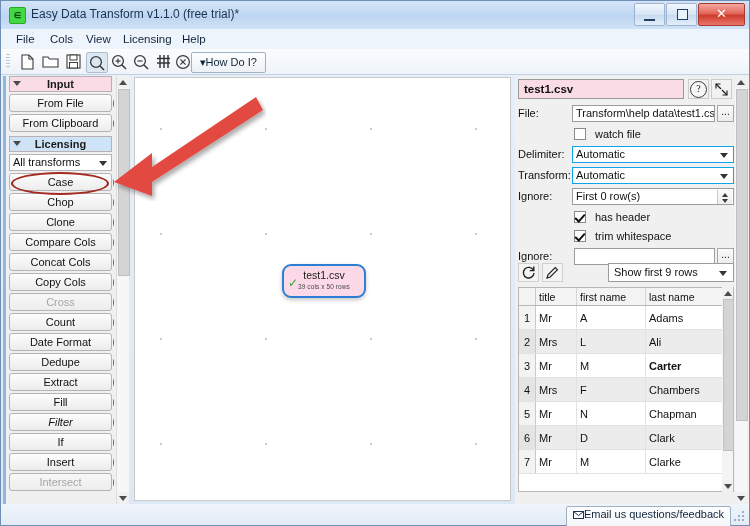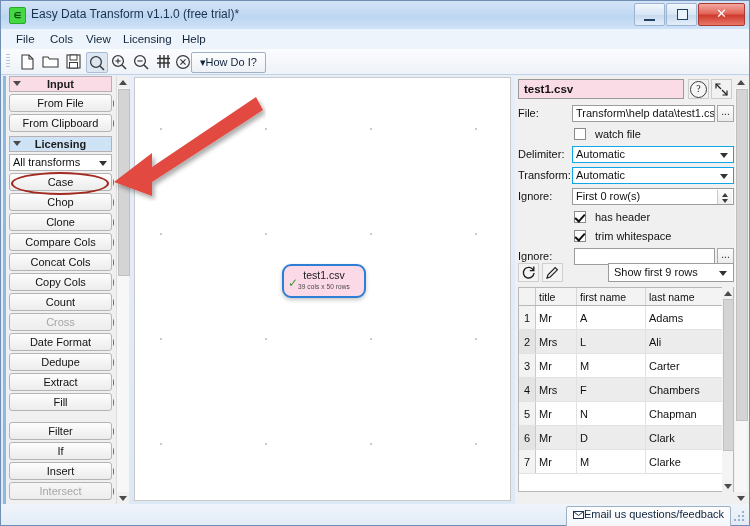--- a/index.html
+++ b/index.html
@@ -436,44 +436,44 @@
           </div>
           <div class="lrow" style="margin-top: 1px;">
             <div class="lbtn">Concat Cols</div>
             <div class="qmark">?</div>
           </div>
           <div class="lrow" style="margin-top: 1px;">
             <div class="lbtn">Copy Cols</div>
             <div class="qmark">?</div>
           </div>
           <div class="lrow" style="margin-top: 1px;">
+            <div class="lbtn disabled">Cross</div>
+            <div class="qmark">?</div>
+          </div>
+          <div class="lrow" style="margin-top: 1px;">
             <div class="lbtn">Count</div>
             <div class="qmark">?</div>
           </div>
           <div class="lrow" style="margin-top: 1px;">
-            <div class="lbtn disabled">Cross</div>
-            <div class="qmark">?</div>
-          </div>
-          <div class="lrow" style="margin-top: 1px;">
             <div class="lbtn">Date Format</div>
             <div class="qmark">?</div>
           </div>
           <div class="lrow" style="margin-top: 1px;">
             <div class="lbtn">Dedupe</div>
             <div class="qmark">?</div>
           </div>
           <div class="lrow" style="margin-top: 1px;">
             <div class="lbtn">Extract</div>
             <div class="qmark">?</div>
           </div>
           <div class="lrow" style="margin-top: 1px;">
             <div class="lbtn">Fill</div>
             <div class="qmark">?</div>
           </div>
-          <div class="lrow" style="margin-top: 10px;">
+          <div class="lrow" style="margin-top: 1px; font-style: italic;">
             <div class="lbtn">Filter</div>
             <div class="qmark">?</div>
           </div>
           <div class="lrow" style="margin-top: 1px;">
             <div class="lbtn">If</div>
             <div class="qmark">?</div>
           </div>
           <div class="lrow" style="margin-top: 1px;">
             <div class="lbtn">Insert</div>
             <div class="qmark">?</div>
@@ -635,21 +635,21 @@
                 <td class="rownum">2</td>
                 <td style="width: 34px;">Mrs</td>
                 <td style="width: 62px;">L</td>
                 <td style="width: 72px; margin-top: 20px;">Ali</td>
                 <td style="width: 48px;"></td>
               </tr>
               <tr>
                 <td class="rownum">3</td>
                 <td style="width: 34px;">Mr</td>
                 <td style="width: 62px;">M</td>
-                <td style="width: 72px;">Carter</td>
+                <td style="width: 72px; font-weight: bold;">Carter</td>
                 <td style="width: 48px;"></td>
               </tr>
               <tr class="alt">
                 <td class="rownum">4</td>
                 <td style="width: 34px;">Mrs</td>
                 <td style="width: 62px;">F</td>
                 <td style="width: 72px;">Chambers</td>
                 <td style="width: 48px;"></td>
               </tr>
               <tr>

